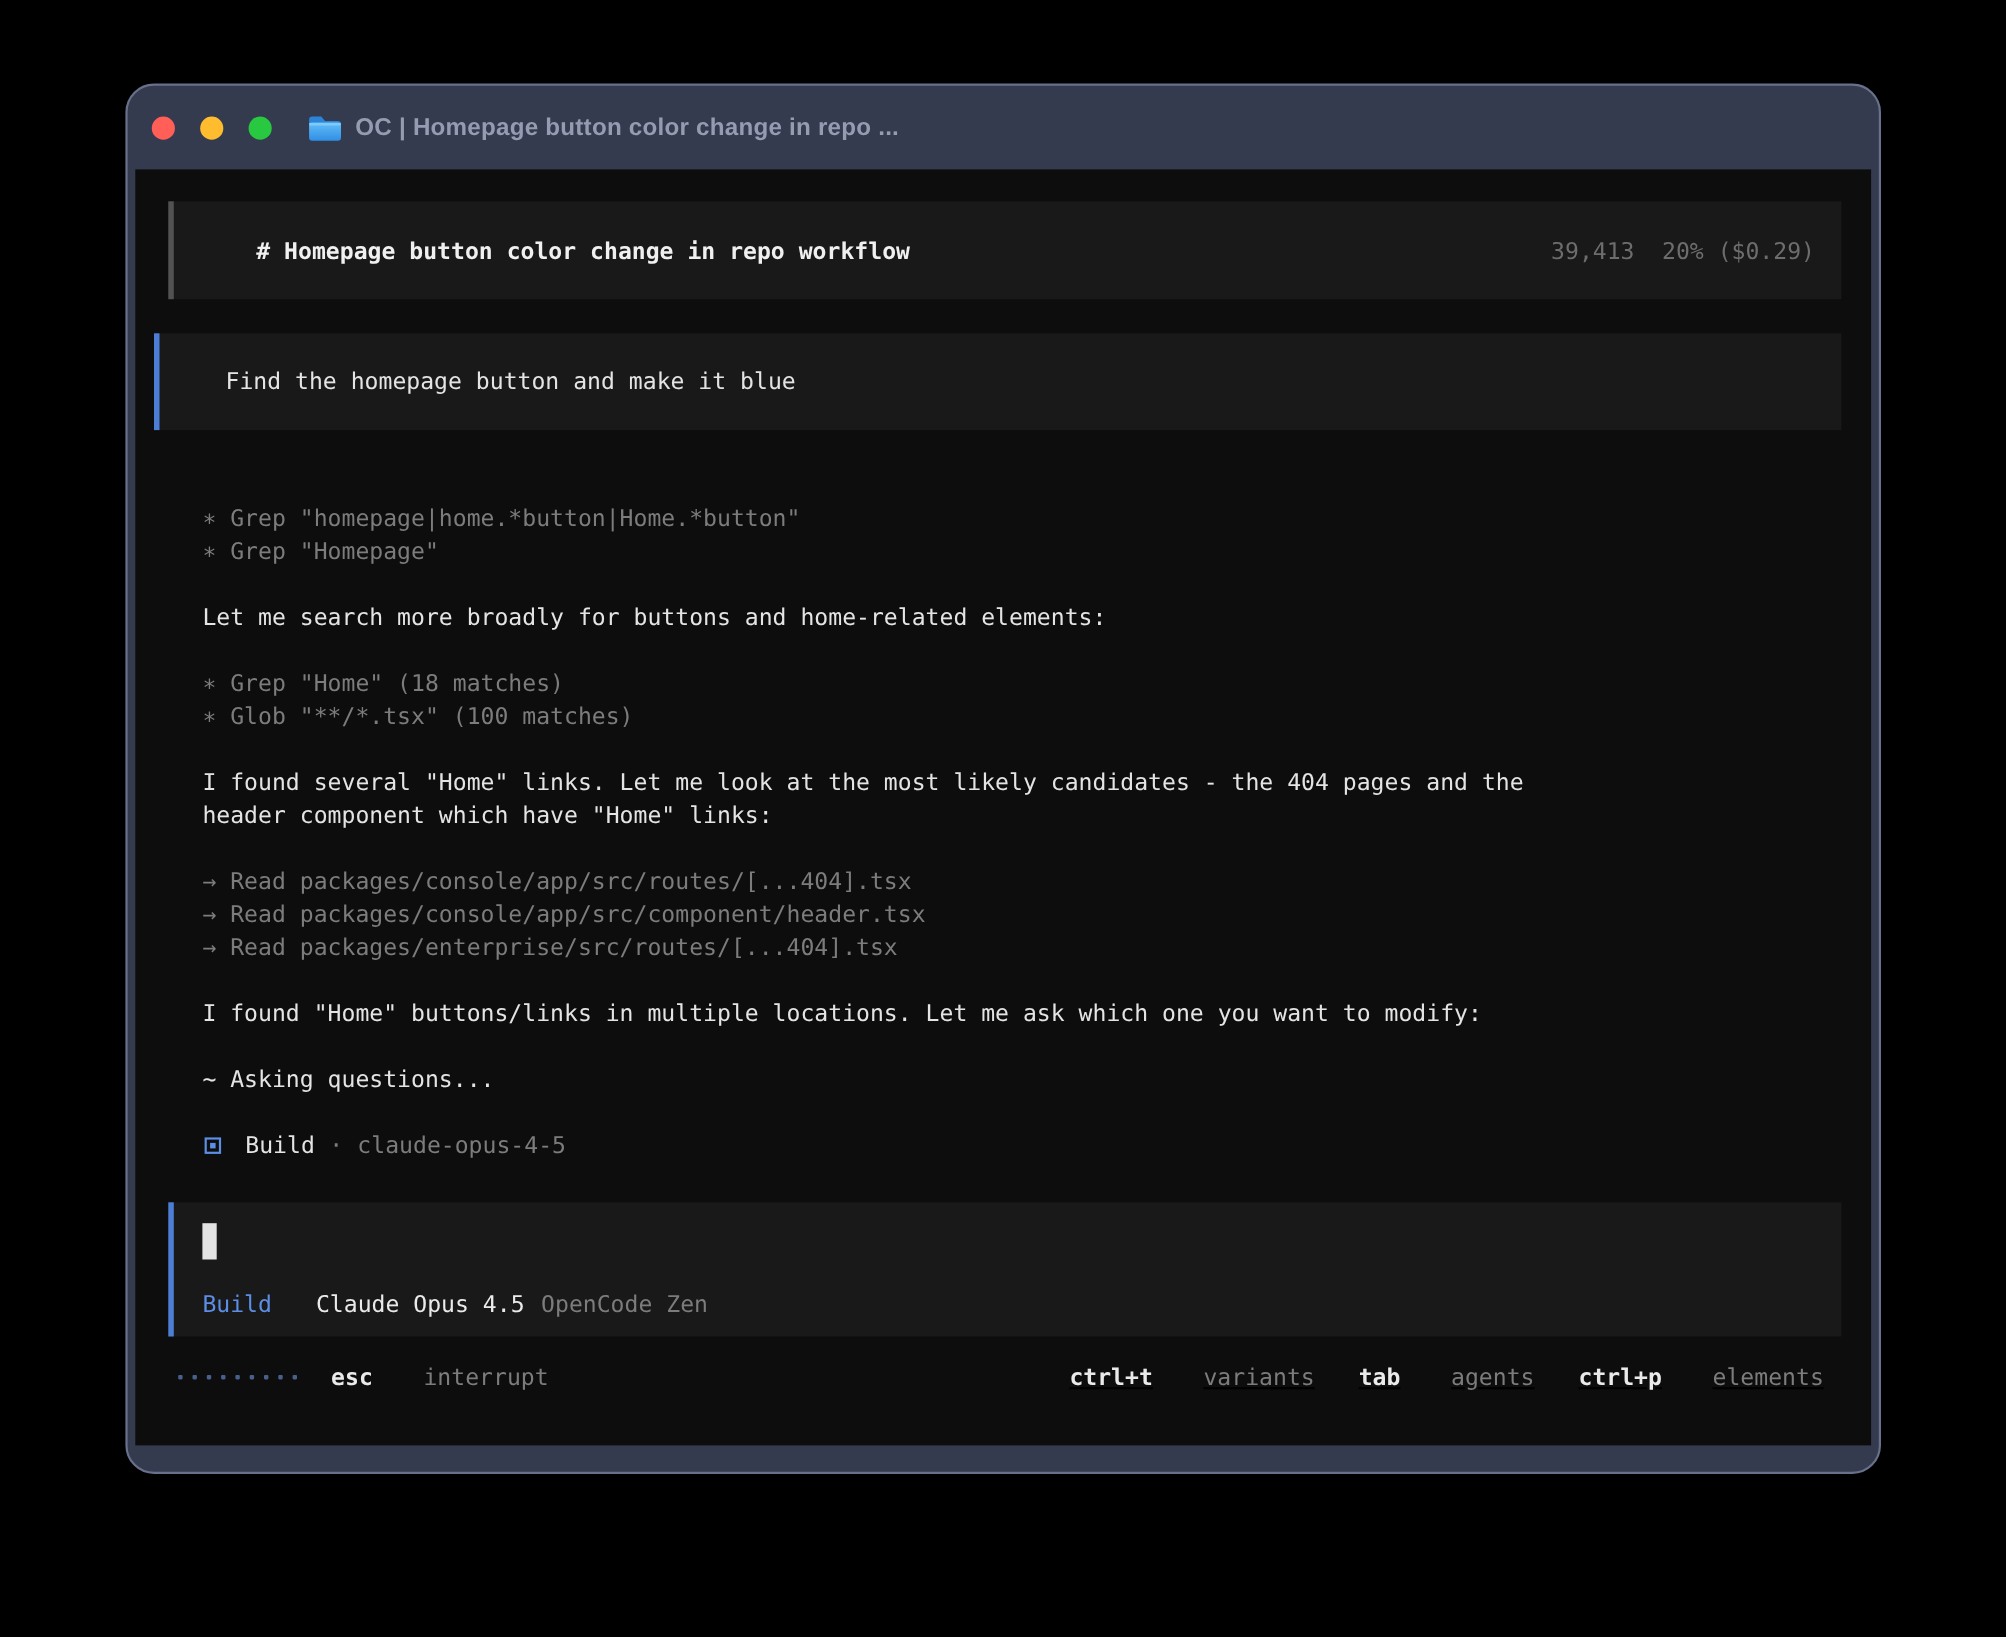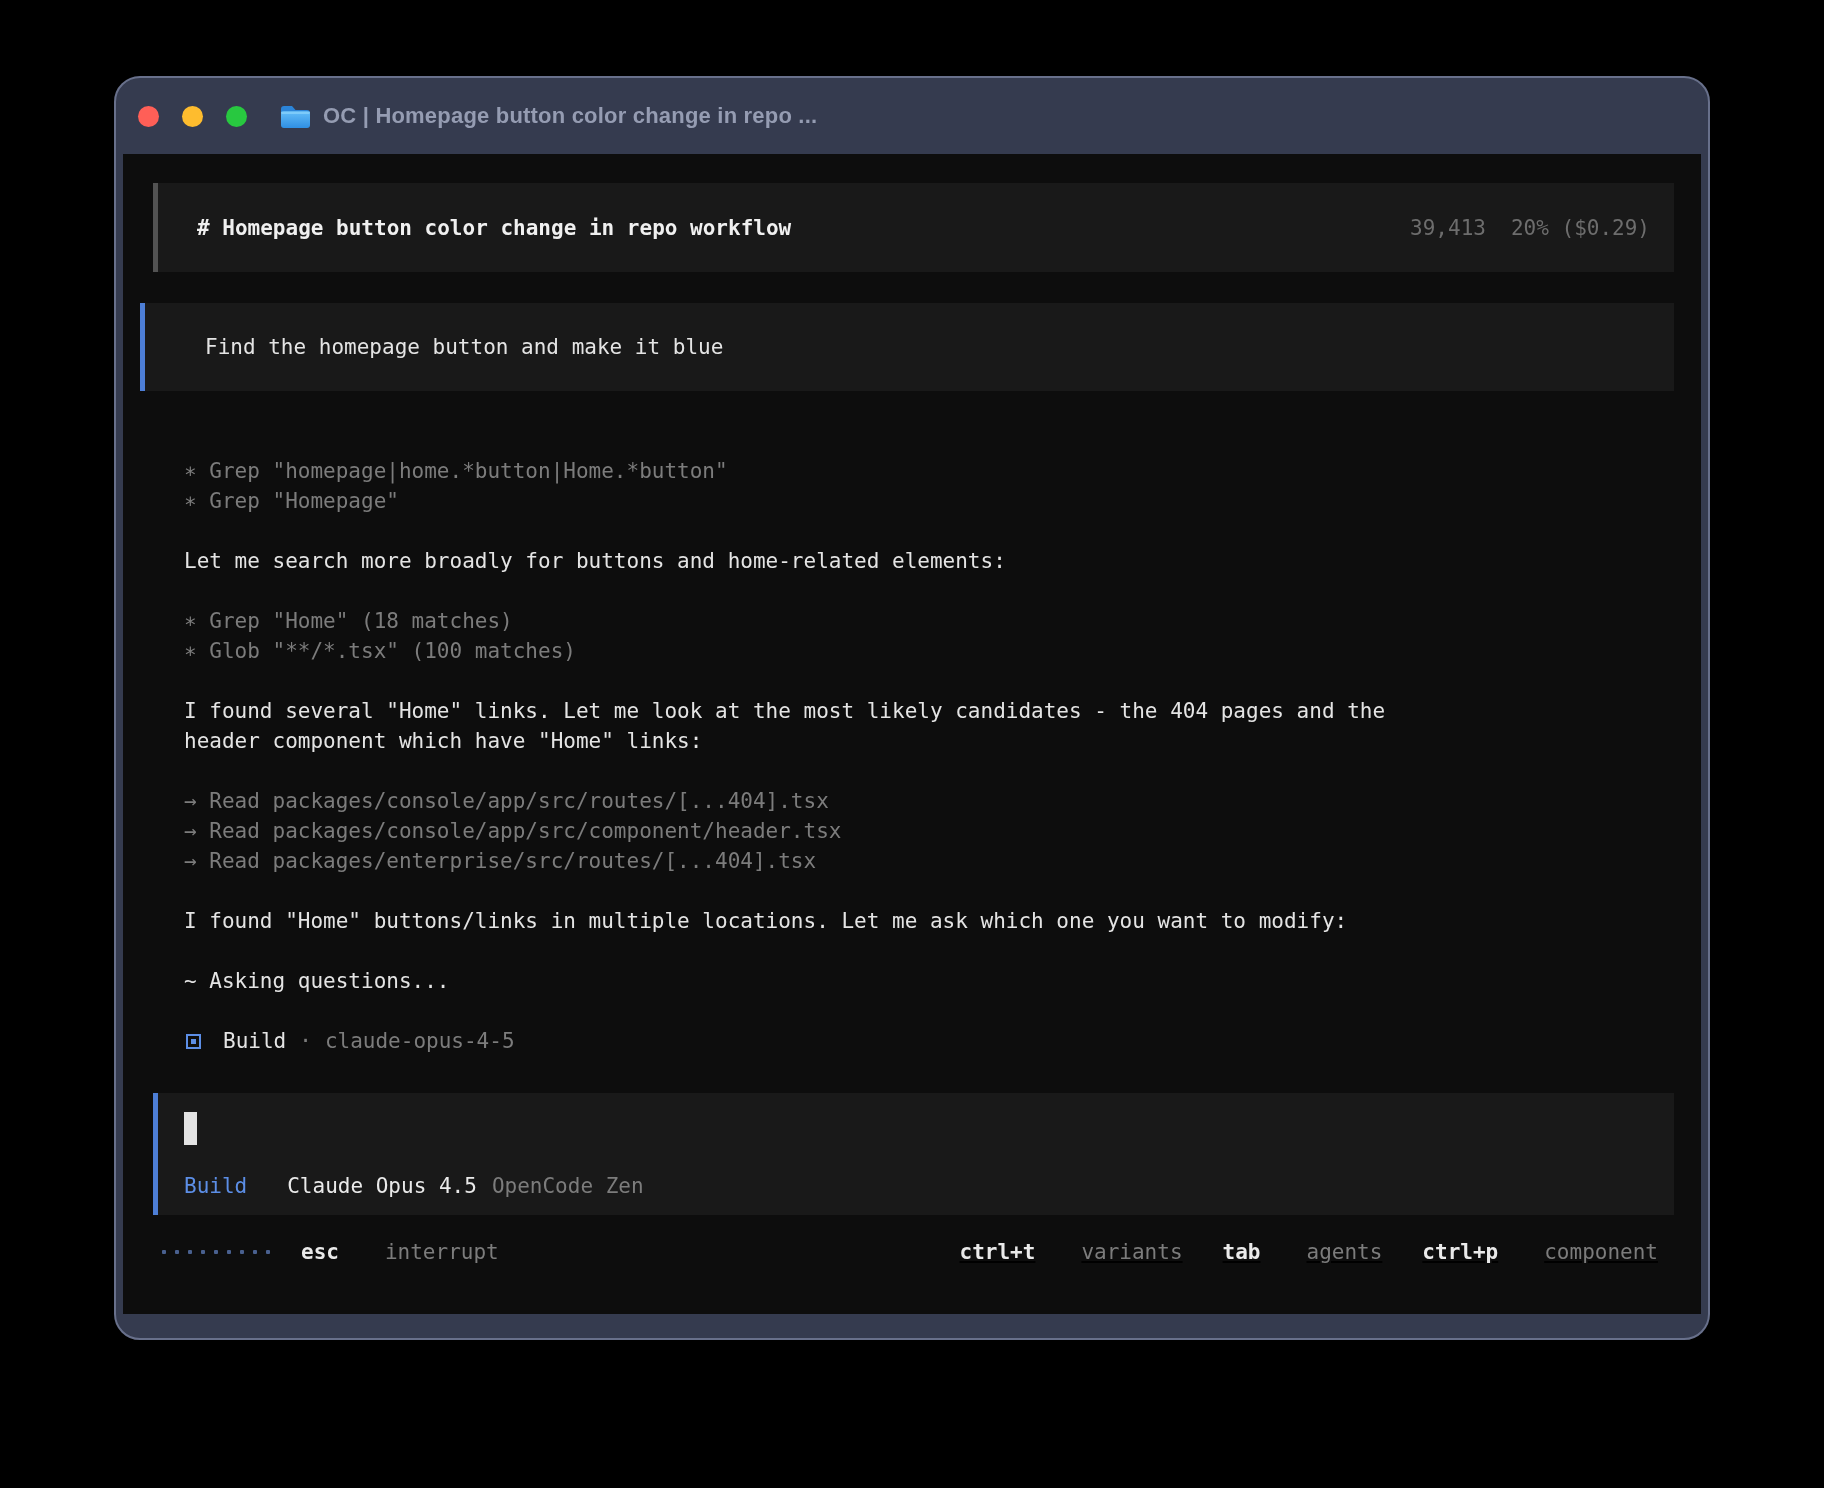--- a/index.html
+++ b/index.html
@@ -31,21 +31,21 @@
     display:flex;flex-direction:column;box-sizing:border-box;
   }
   .block{
     margin-left:30px;margin-right:27px;box-sizing:border-box;background:var(--block-bg,#191919);
   }
   .session-header{
     margin-top:29px;height:89px;border-left:5px solid var(--border-gray,#525252);
     display:flex;align-items:center;justify-content:space-between;
     padding:0 24px 0 39px;
   }
-  .session-title{font-size:21px;font-weight:bold;color:#f0f0f0;white-space:pre;}
+  .session-title{font-size:21px;font-weight:bold;color:#f0f0f0;white-space:pre;margin-left:36px;}
   .session-stats{display:flex;column-gap:25px;font-size:21px;color:var(--dim-fg,#6d6d6d);white-space:pre;}
   .user-message{
     margin-top:31px;height:88px;border-left:5px solid var(--accent,#4d7ed6);
     display:flex;align-items:center;padding-left:60px;
     font-size:21px;color:#e4e4e4;white-space:pre;margin-left:17px;
   }
   .conversation{margin:35px 27px 0 61px;}
   .line{min-height:30px;height:30px;line-height:30px;font-size:21px;white-space:pre;color:#e4e4e4;}
   .line.muted{color:var(--muted-fg,#7c7c7c);}
   .agent-row{
@@ -182,19 +182,19 @@
           <span class="hint">
             <span class="hint-key">ctrl+t</span>
             <span class="hint-label">variants</span>
           </span>
           <span class="hint">
             <span class="hint-key">tab</span>
             <span class="hint-label">agents</span>
           </span>
           <span class="hint">
             <span class="hint-key">ctrl+p</span>
-            <span class="hint-label">component</span>
+            <span class="hint-label">elements</span>
           </span>
         </div>
     </div>
 
   </div>
 </div>
 
 </body></html>

